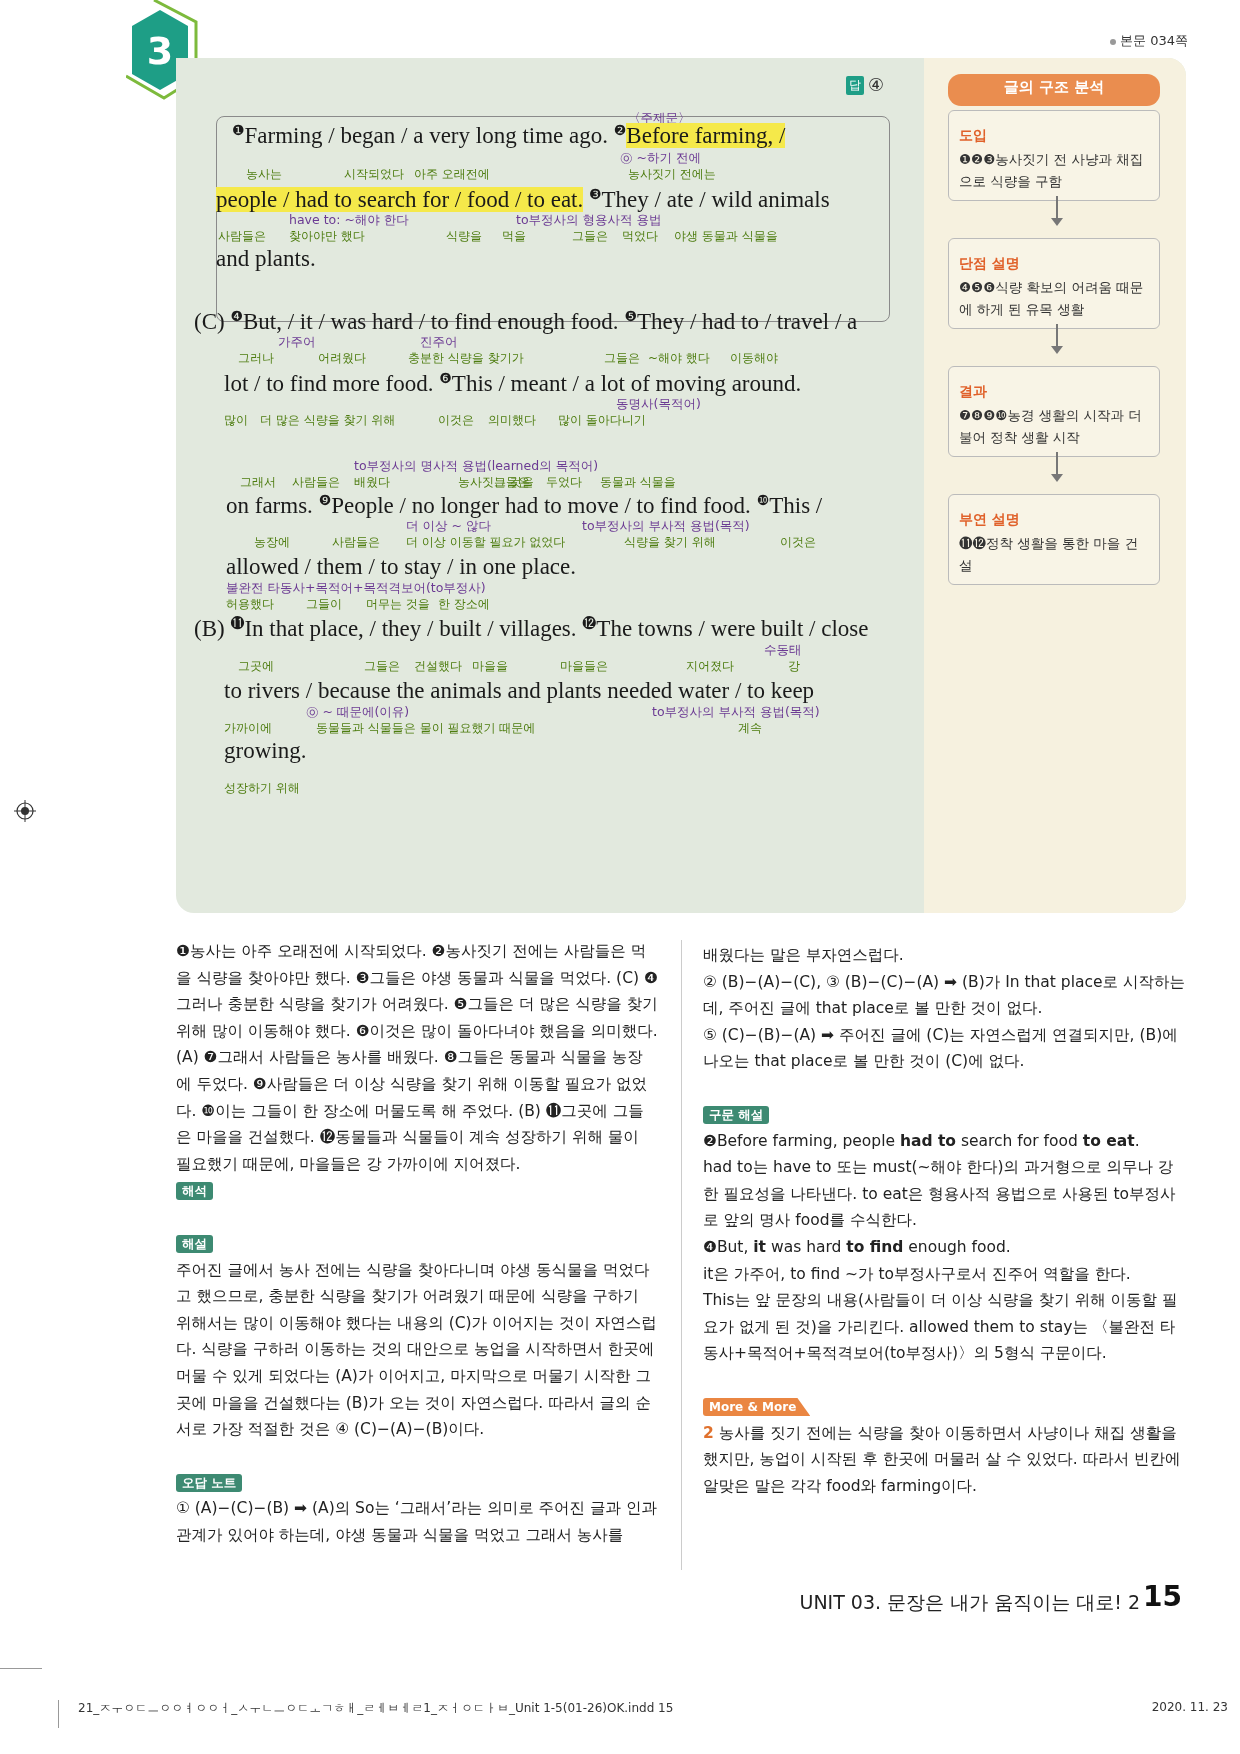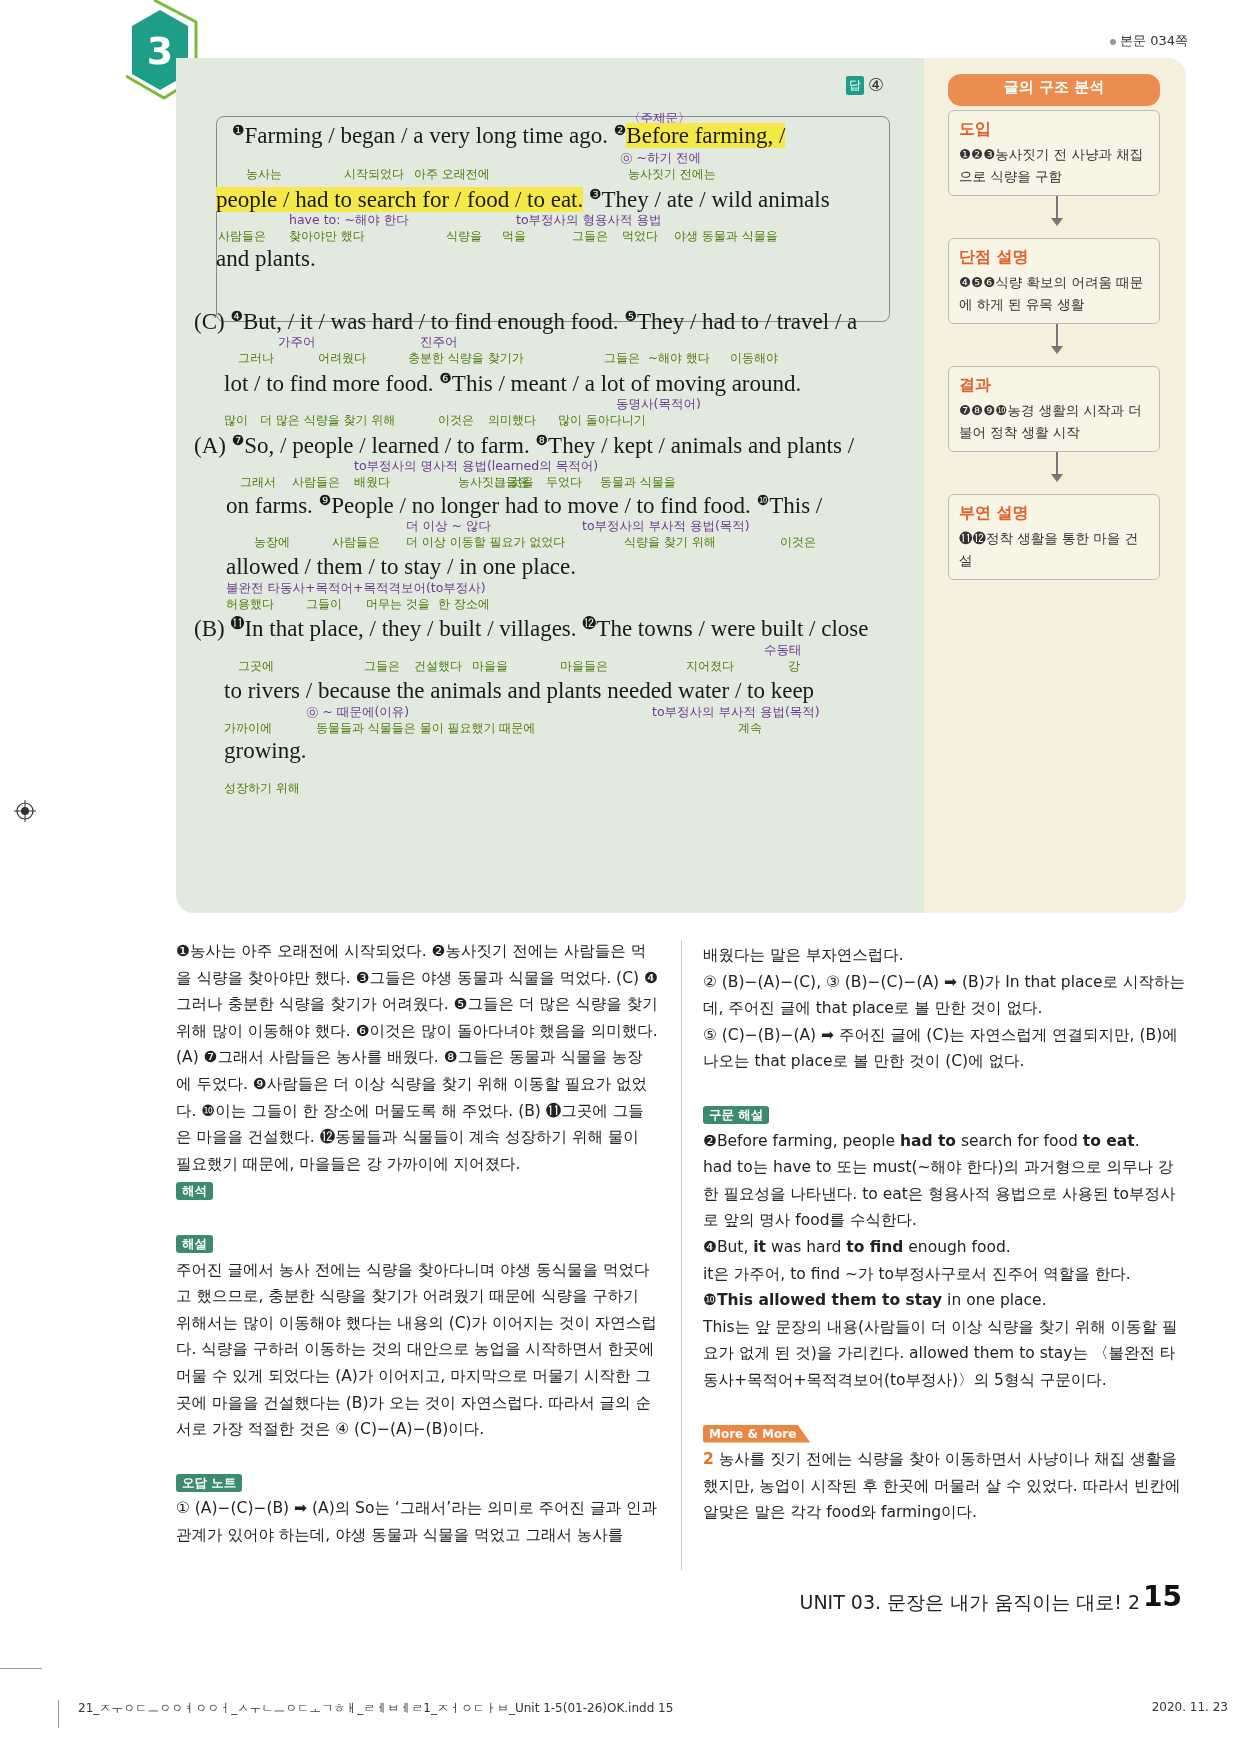--- a/index.html
+++ b/index.html
@@ -18,21 +18,21 @@
   .box { position: absolute; left: 40px; top: 58px; width: 674px; height: 206px; border: 1.5px solid #8a8a8a; border-radius: 8px; }
 
   .serif { font-family: "Liberation Serif", "DejaVu Serif", serif; font-size: 23px; color: #1a1a1a; position: absolute; white-space: nowrap; }
   .gloss { font-size: 12px; color: #4d7c0f; position: absolute; white-space: nowrap; }
   .note { font-size: 12.5px; color: #6b3a93; position: absolute; white-space: nowrap; }
   .num { font-size: 14px; vertical-align: 8px; }
   .hl { background: #f5e94a; }
 
   .struct-title { position: absolute; left: 24px; top: 16px; width: 212px; height: 32px; background: #ea8d4f; border-radius: 13px; color: #fff; font-size: 15px; font-weight: bold; text-align: center; line-height: 26px; }
   .struct-box { position: absolute; left: 24px; width: 212px; border: 1px solid #bbb; border-radius: 6px; padding: 8px 10px; background: #f8f4e6; }
-  .struct-box .hd { color: #e0612a; font-size: 16px; font-weight: bold; margin-bottom: 3px; }
+  .struct-box .hd { color: #e0612a; font-size: 14px; font-weight: bold; margin-bottom: 3px; margin-top: 8px; }
   .struct-box .bd { font-size: 13.5px; color: #333; line-height: 22px; }
   .arrow { position: absolute; left: 128px; width: 10px; height: 30px; }
   .arrow .line { position: absolute; left: 4px; top: 0; width: 1.5px; height: 24px; background: #777; }
   .arrow .head { position: absolute; left: -1px; top: 22px; width: 0; height: 0; border-left: 6px solid transparent; border-right: 6px solid transparent; border-top: 8px solid #777; }
 
   .col { position: absolute; font-size: 15.5px; line-height: 26.6px; color: #222; }
   .col-left { left: 176px; top: 938px; width: 482px; }
   .col-right { left: 703px; top: 942px; width: 482px; }
   .divider { position: absolute; left: 681px; top: 940px; width: 1px; height: 630px; background: #ccc; }
   .tag { display: inline-block; background: #3d8a72; color: #fff; font-size: 12.5px; padding: 0 6px; border-radius: 3px; line-height: 18px; font-weight: bold; }
@@ -106,24 +106,20 @@
   <div class="serif" style="left:48px;top:312px;">
     <span>lot / to find more food.</span> <span class="num">❻</span><span>This / meant / a lot of moving around.</span>
   </div>
   <div class="note" style="left:440px;top:338px;">동명사(목적어)</div>
   <div class="gloss" style="left:48px;top:354px;">많이</div>
   <div class="gloss" style="left:84px;top:354px;">더 많은 식량을 찾기 위해</div>
   <div class="gloss" style="left:262px;top:354px;">이것은</div>
   <div class="gloss" style="left:312px;top:354px;">의미했다</div>
   <div class="gloss" style="left:382px;top:354px;">많이 돌아다니기</div>
 
-  <div class="serif" style="left:18px;top:374px;">
-    <span>(A)</span> <span class="num">❼</span><span>So, / people / learned / to farm.</span>
-    <span class="num">❽</span><span>They / kept / animals and plants /</span>
-  </div>
   <div class="note" style="left:178px;top:400px;">to부정사의 명사적 용법(learned의 목적어)</div>
   <div class="gloss" style="left:64px;top:416px;">그래서</div>
   <div class="gloss" style="left:116px;top:416px;">사람들은</div>
   <div class="gloss" style="left:178px;top:416px;">배웠다</div>
   <div class="gloss" style="left:254px;top:416px;margin-left:28px;">농사짓는 것을</div>
   <div class="gloss" style="left:318px;top:416px;">그들은</div>
   <div class="gloss" style="left:370px;top:416px;">두었다</div>
   <div class="gloss" style="left:424px;top:416px;">동물과 식물을</div>
   <div class="serif" style="left:50px;top:434px;">
     <span>on farms.</span> <span class="num">❾</span><span>People / no longer had to move / to find food.</span>
@@ -224,23 +220,20 @@
   <div class="gap"></div>
   <div><span class="tag">구문 해설</span></div>
   <div>
     <span>❷</span><span>Before farming, people </span><span class="b">had to</span><span> search for food </span><span class="b">to eat</span><span>.</span>
   </div>
   <div>had to는 have to 또는 must(~해야 한다)의 과거형으로 의무나 강한 필요성을 나타낸다. to eat은 형용사적 용법으로 사용된 to부정사로 앞의 명사 food를 수식한다.</div>
   <div>
     <span>❹</span><span>But, </span><span class="b">it</span><span> was hard </span><span class="b">to find</span><span> enough food.</span>
   </div>
   <div>it은 가주어, to find ~가 to부정사구로서 진주어 역할을 한다.</div>
-  <div>
-    <span>❿</span><span class="b">This allowed them to stay</span><span> in one place.</span>
-  </div>
   <div>This는 앞 문장의 내용(사람들이 더 이상 식량을 찾기 위해 이동할 필요가 없게 된 것)을 가리킨다. allowed them to stay는 〈불완전 타동사+목적어+목적격보어(to부정사)〉의 5형식 구문이다.</div>
   <div class="gap"></div>
   <div><span class="tag-orange">More &amp; More</span></div>
   <div><span class="orange">2</span><span> 농사를 짓기 전에는 식량을 찾아 이동하면서 사냥이나 채집 생활을 했지만, 농업이 시작된 후 한곳에 머물러 살 수 있었다. 따라서 빈칸에 알맞은 말은 각각 food와 farming이다.</span></div>
 </div>
 
 <div class="footer-unit" style="right:100px;">UNIT 03. 문장은 내가 움직이는 대로! 2</div>
 <div class="footer-page">15</div>
 <div class="crop-h"></div>
 <div class="crop-line"></div>

